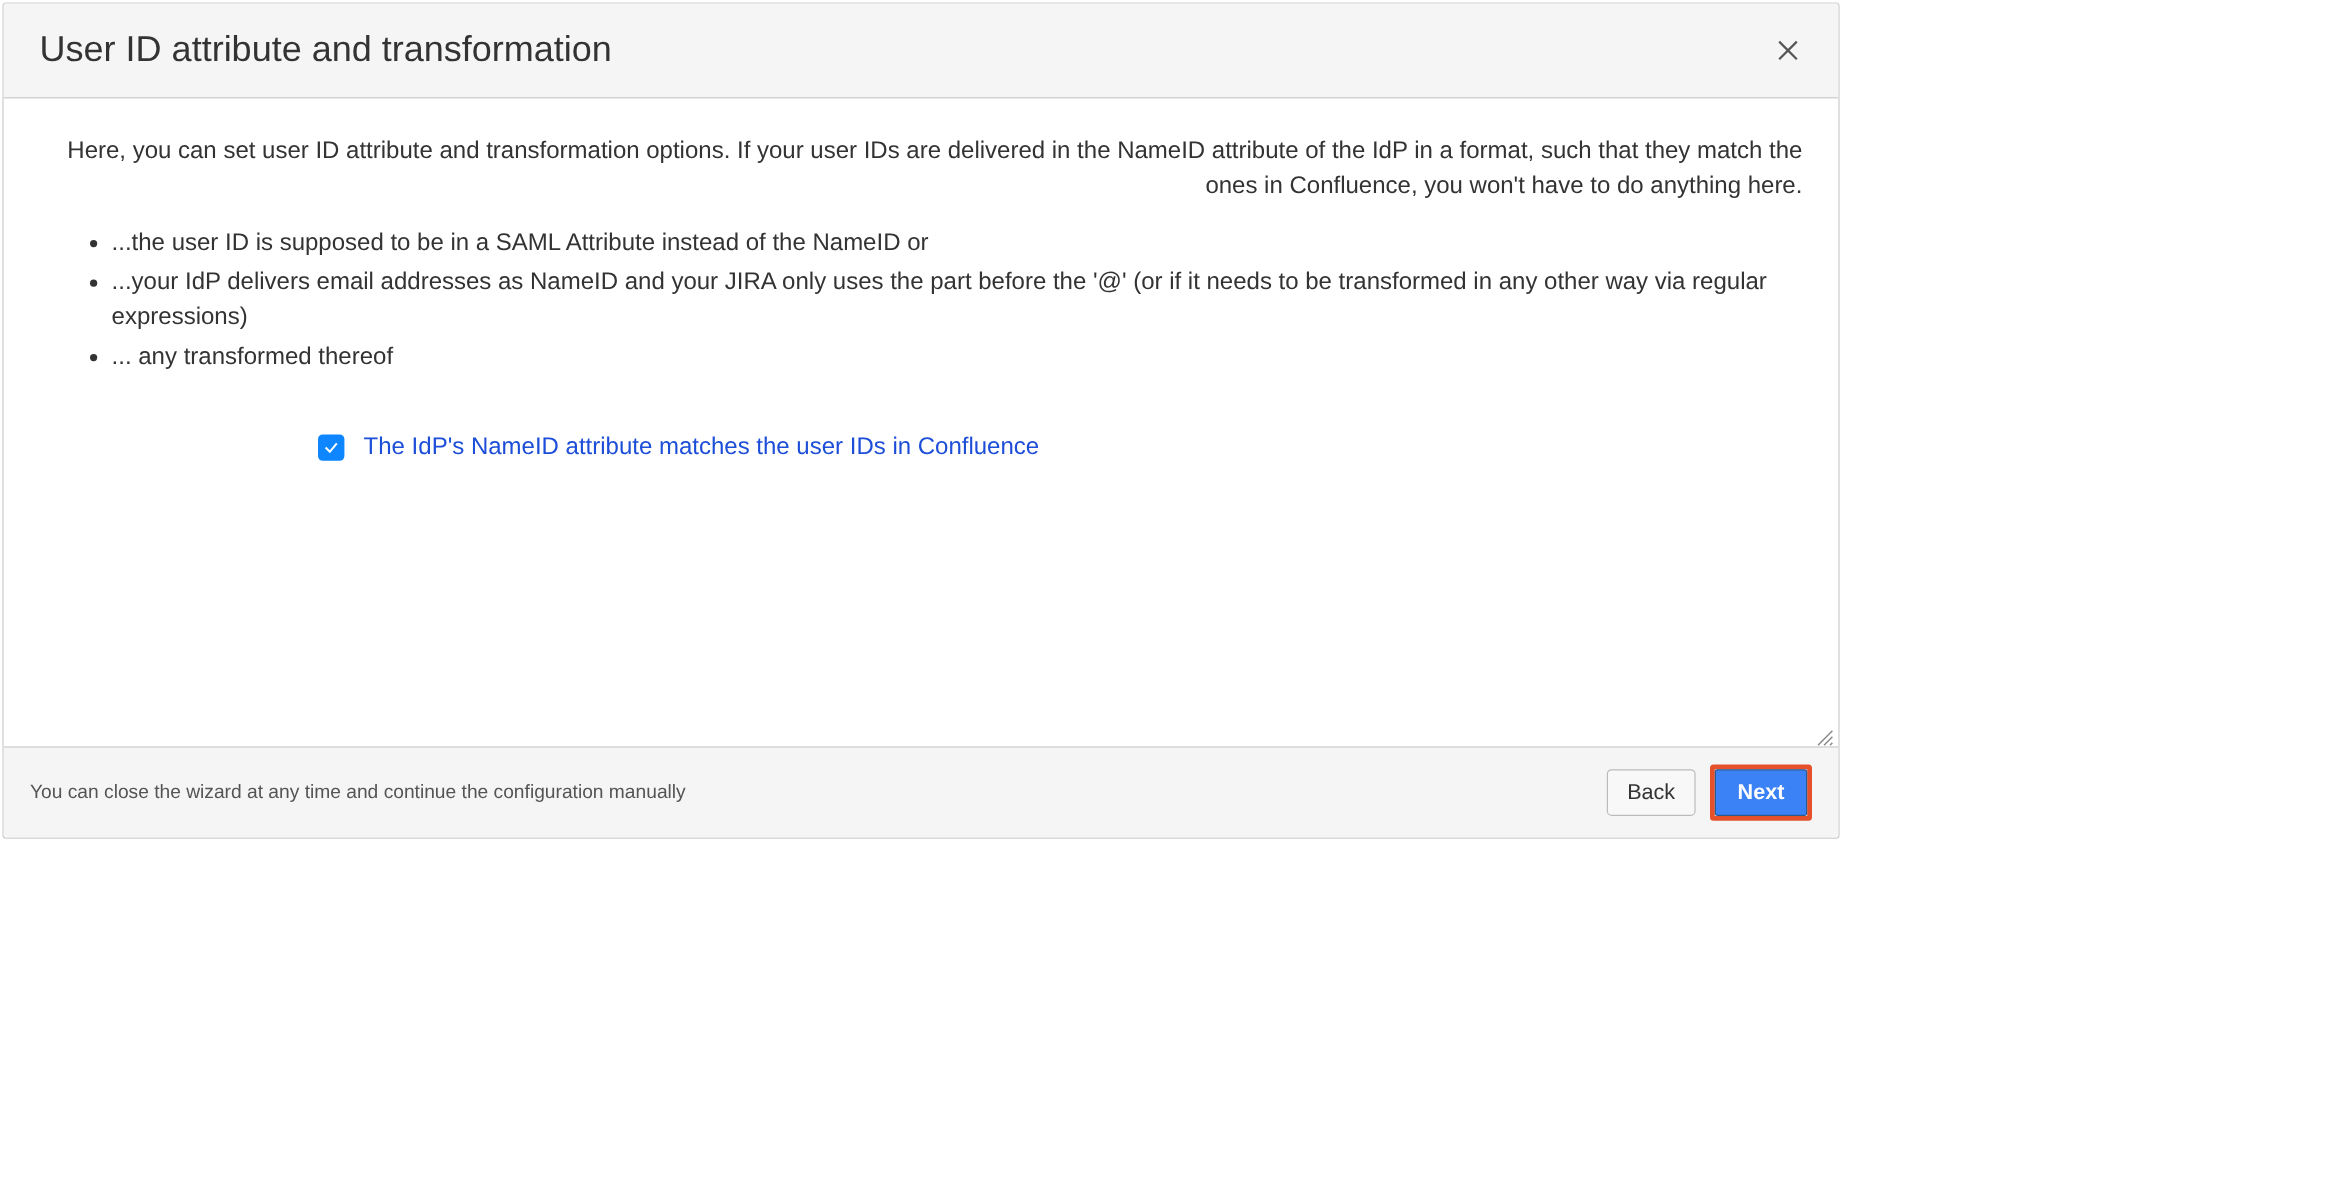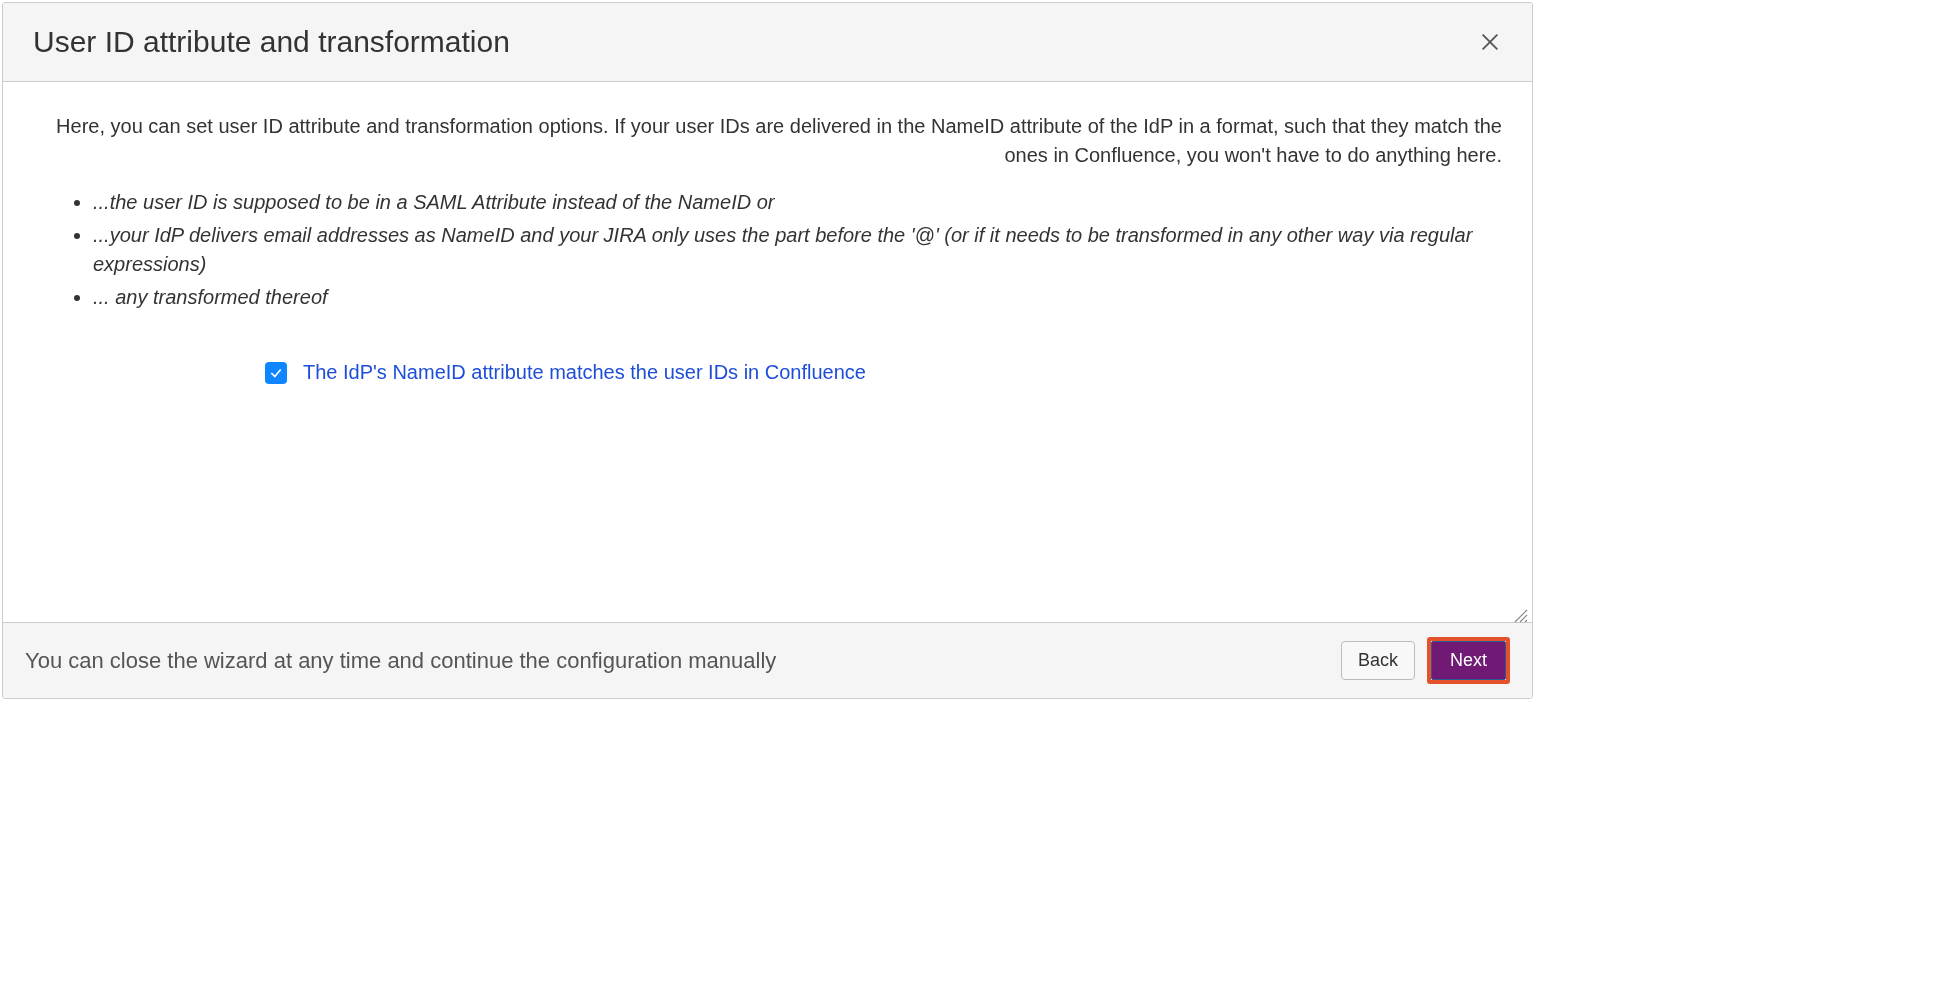--- a/index.html
+++ b/index.html
@@ -44,21 +44,20 @@
     font-size: 20px;
     line-height: 1.45;
     color: #333;
     min-height: 540px;
     position: relative;
   }
   .dialog-body p { margin: 0 0 18px 0; text-align: right; }
   .dialog-body ul {
     margin: 0 0 18px 0;
     padding-left: 60px;
-    font-style: italic;
   }
   .dialog-body li {
     margin-bottom: 4px;
   }
   .checkbox-row {
     display: flex;
     align-items: center;
     margin-left: 232px;
     margin-top: 46px;
     gap: 16px;
@@ -84,21 +83,21 @@
   }
   .dialog-footer {
     background: #f5f5f5;
     border-top: 1px solid #ccc;
     padding: 14px 22px;
     display: flex;
     align-items: center;
     justify-content: space-between;
   }
   .footer-hint {
-    font-size: 22px;
+    font-size: 16px;
     color: #555;
   }
   .footer-buttons {
     display: flex;
     gap: 12px;
     align-items: center;
   }
   .btn {
     font-size: 18px;
     padding: 8px 16px;
@@ -108,24 +107,24 @@
     background: #f8f8f8;
     color: #333;
     font-weight: 500;
   }
   .btn-primary-wrap {
     border: 4px solid #e4512a;
     border-radius: 3px;
     display: inline-block;
   }
   .btn-primary {
-    background: #701a75;
+    background: #3b82f6;
     color: #fff;
     border: 1px solid #2a5a91;
-    font-weight: 400;
+    font-weight: 700;
     padding: 8px 18px;
     border-radius: 2px;
   }
 </style>
 </head>
 <body>
 
 <div class="dialog">
 
   <div class="dialog-header">

